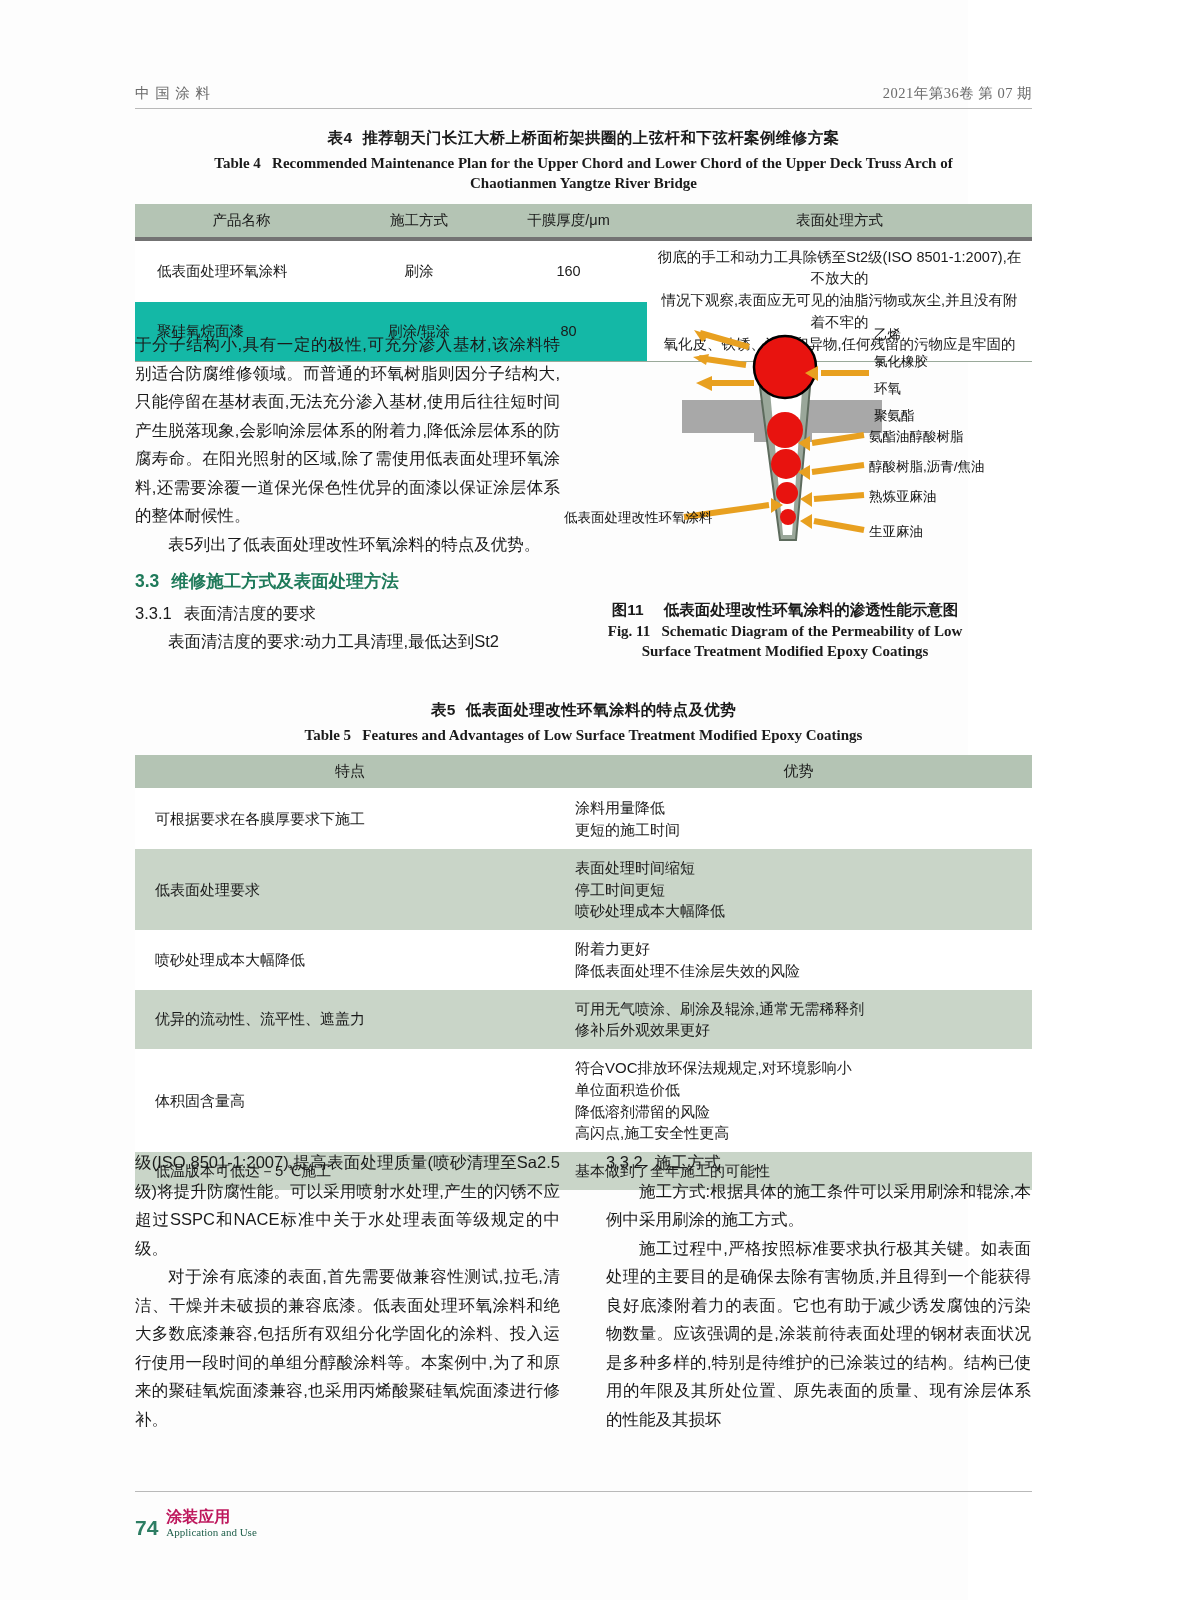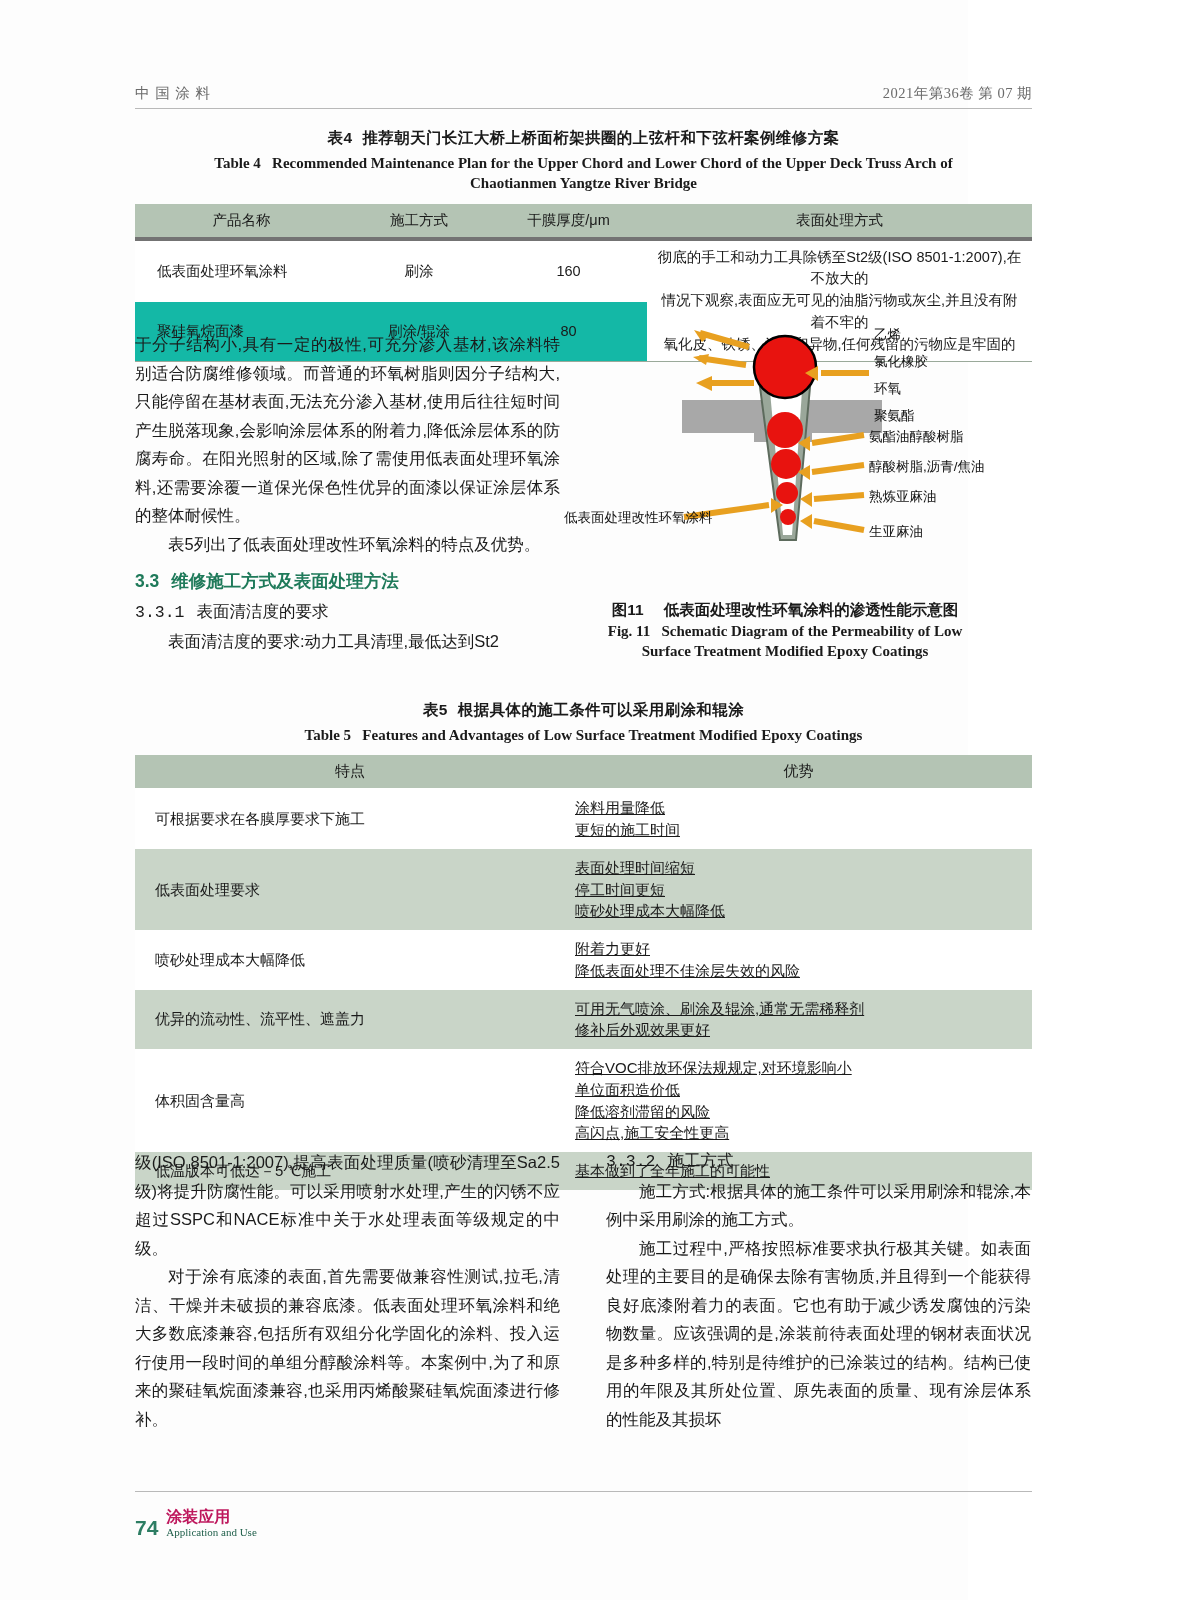--- a/index.html
+++ b/index.html
@@ -114,21 +114,21 @@
     color: #1f7a5a;
     font-weight: bold;
     font-size: 17.5px;
     margin-top: 8px;
     font-family: "Liberation Sans", sans-serif;
   }
   .sec-h .n { margin-right: 12px; }
   .sub-h {
     font-size: 16.5px;
     margin-top: 2px;
-    font-family: Liberation Mono, monospace;
+    font-family: Liberation Sans, sans-serif;
   }
   .sub-h .n { margin-right: 12px; }
 
   
   .figure {
     position: absolute;
     left: 564px;
     top: 325px;
     width: 442px;
   }
@@ -170,21 +170,21 @@
     border-bottom: 1px solid #ffffff;
   }
   .t5 td {
     padding: 8px 10px;
     vertical-align: middle;
     line-height: 1.45;
   }
   .t5 td.feat { width: 400px; padding-left: 20px; }
   .t5 tr.odd td { background: #ffffff; }
   .t5 tr.even td { background: #c9d5c8; }
-  .t5 .adv div { white-space: nowrap; text-decoration: underline; }
+  .t5 .adv div { white-space: nowrap; }
 
   
   .lower {
     position: absolute;
     left: 135px;
     top: 1148px;
     width: 897px;
     display: flex;
     gap: 46px;
   }
@@ -362,21 +362,21 @@
       </div>
       <div class="en">
         <span>Fig. 11</span>&nbsp;&nbsp;&nbsp;<span>Schematic Diagram of the Permeability of Low</span><br>
         <span>Surface Treatment Modified Epoxy Coatings</span>
       </div>
     </div>
   </div>
 
   <div class="t5wrap">
     <div class="cap-cn">
-      <span class="num">表5</span><span>根据具体的施工条件可以采用刷涂和辊涂</span>
+      <span class="num">表5</span><span>低表面处理改性环氧涂料的特点及优势</span>
     </div>
     <div class="cap-en" style="margin-top:4px;">
       <span>Table 5</span>&nbsp;&nbsp;&nbsp;<span>Features and Advantages of Low Surface Treatment Modified Epoxy Coatings</span>
     </div>
 
     <table class="t5" style="margin-top:10px;">
       <thead>
         <tr>
           <th style="width:400px;">特点</th>
           <th>优势</th>

